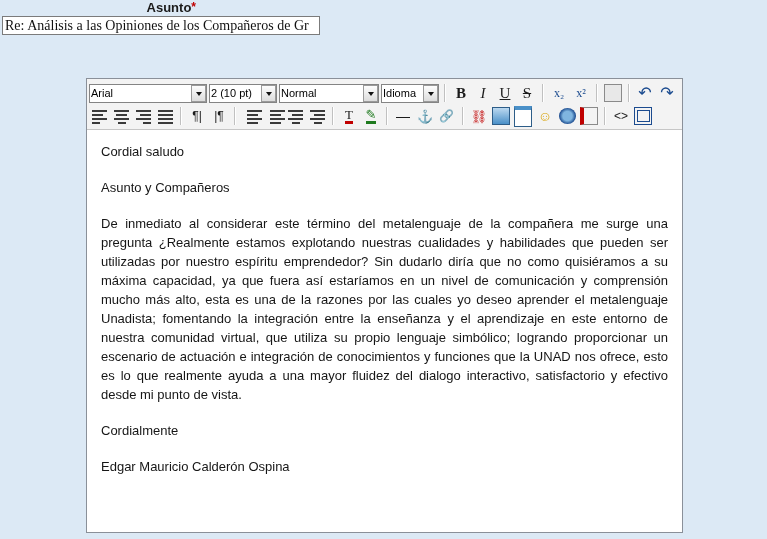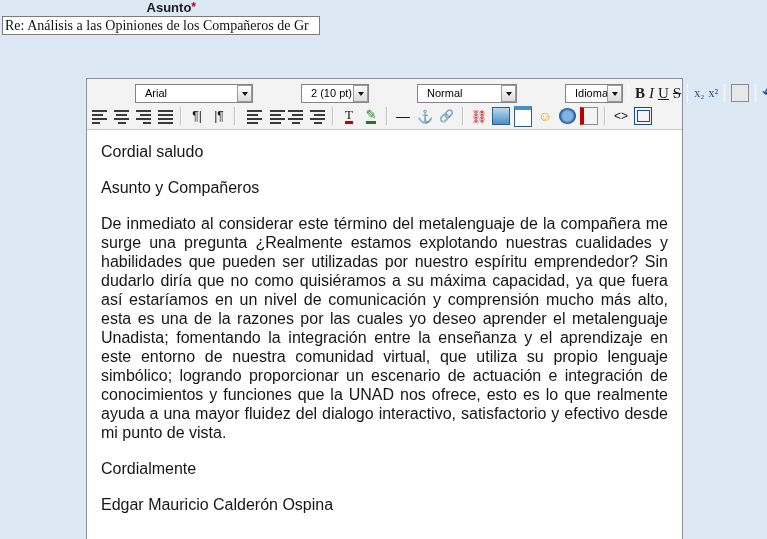--- a/index.html
+++ b/index.html
@@ -98,26 +98,25 @@
     height: 22px;
     margin: 1px 0;
     gap: 2px;
   }
   select.tb-select {
     height: 19px;
     font-family: "Liberation Sans", sans-serif;
     font-size: 11px;
     border: 1px solid #848484;
     background: #fff;
-    padding: 0 9px;
+    padding: 0 1px;
     box-sizing: border-box;
     -webkit-appearance: none;
     appearance: none;
     background-image: none;
-    margin-left: 46px;
   }
   .sel-wrap {
     position: relative;
     display: inline-block;
   }
   .sel-wrap::after {
     content: "";
     position: absolute;
     right: 5px;
     top: 8px;
@@ -196,21 +195,21 @@
 
   .body-area {
     background: #fff;
     min-height: 402px;
     padding: 12px 14px 8px 14px;
     box-sizing: border-box;
   }
   .body-area p {
     margin: 0 0 17px 0;
     font-family: "Liberation Sans", sans-serif;
-    font-size: 16px;
+    font-size: 13px;
     line-height: 19px;
     color: #161616;
   }
   .body-area p.justify { text-align: justify; }
   .body-area p.spacer { margin-bottom: 34px; }
 </style>
 </head>
 <body>
 
 <div class="page">

